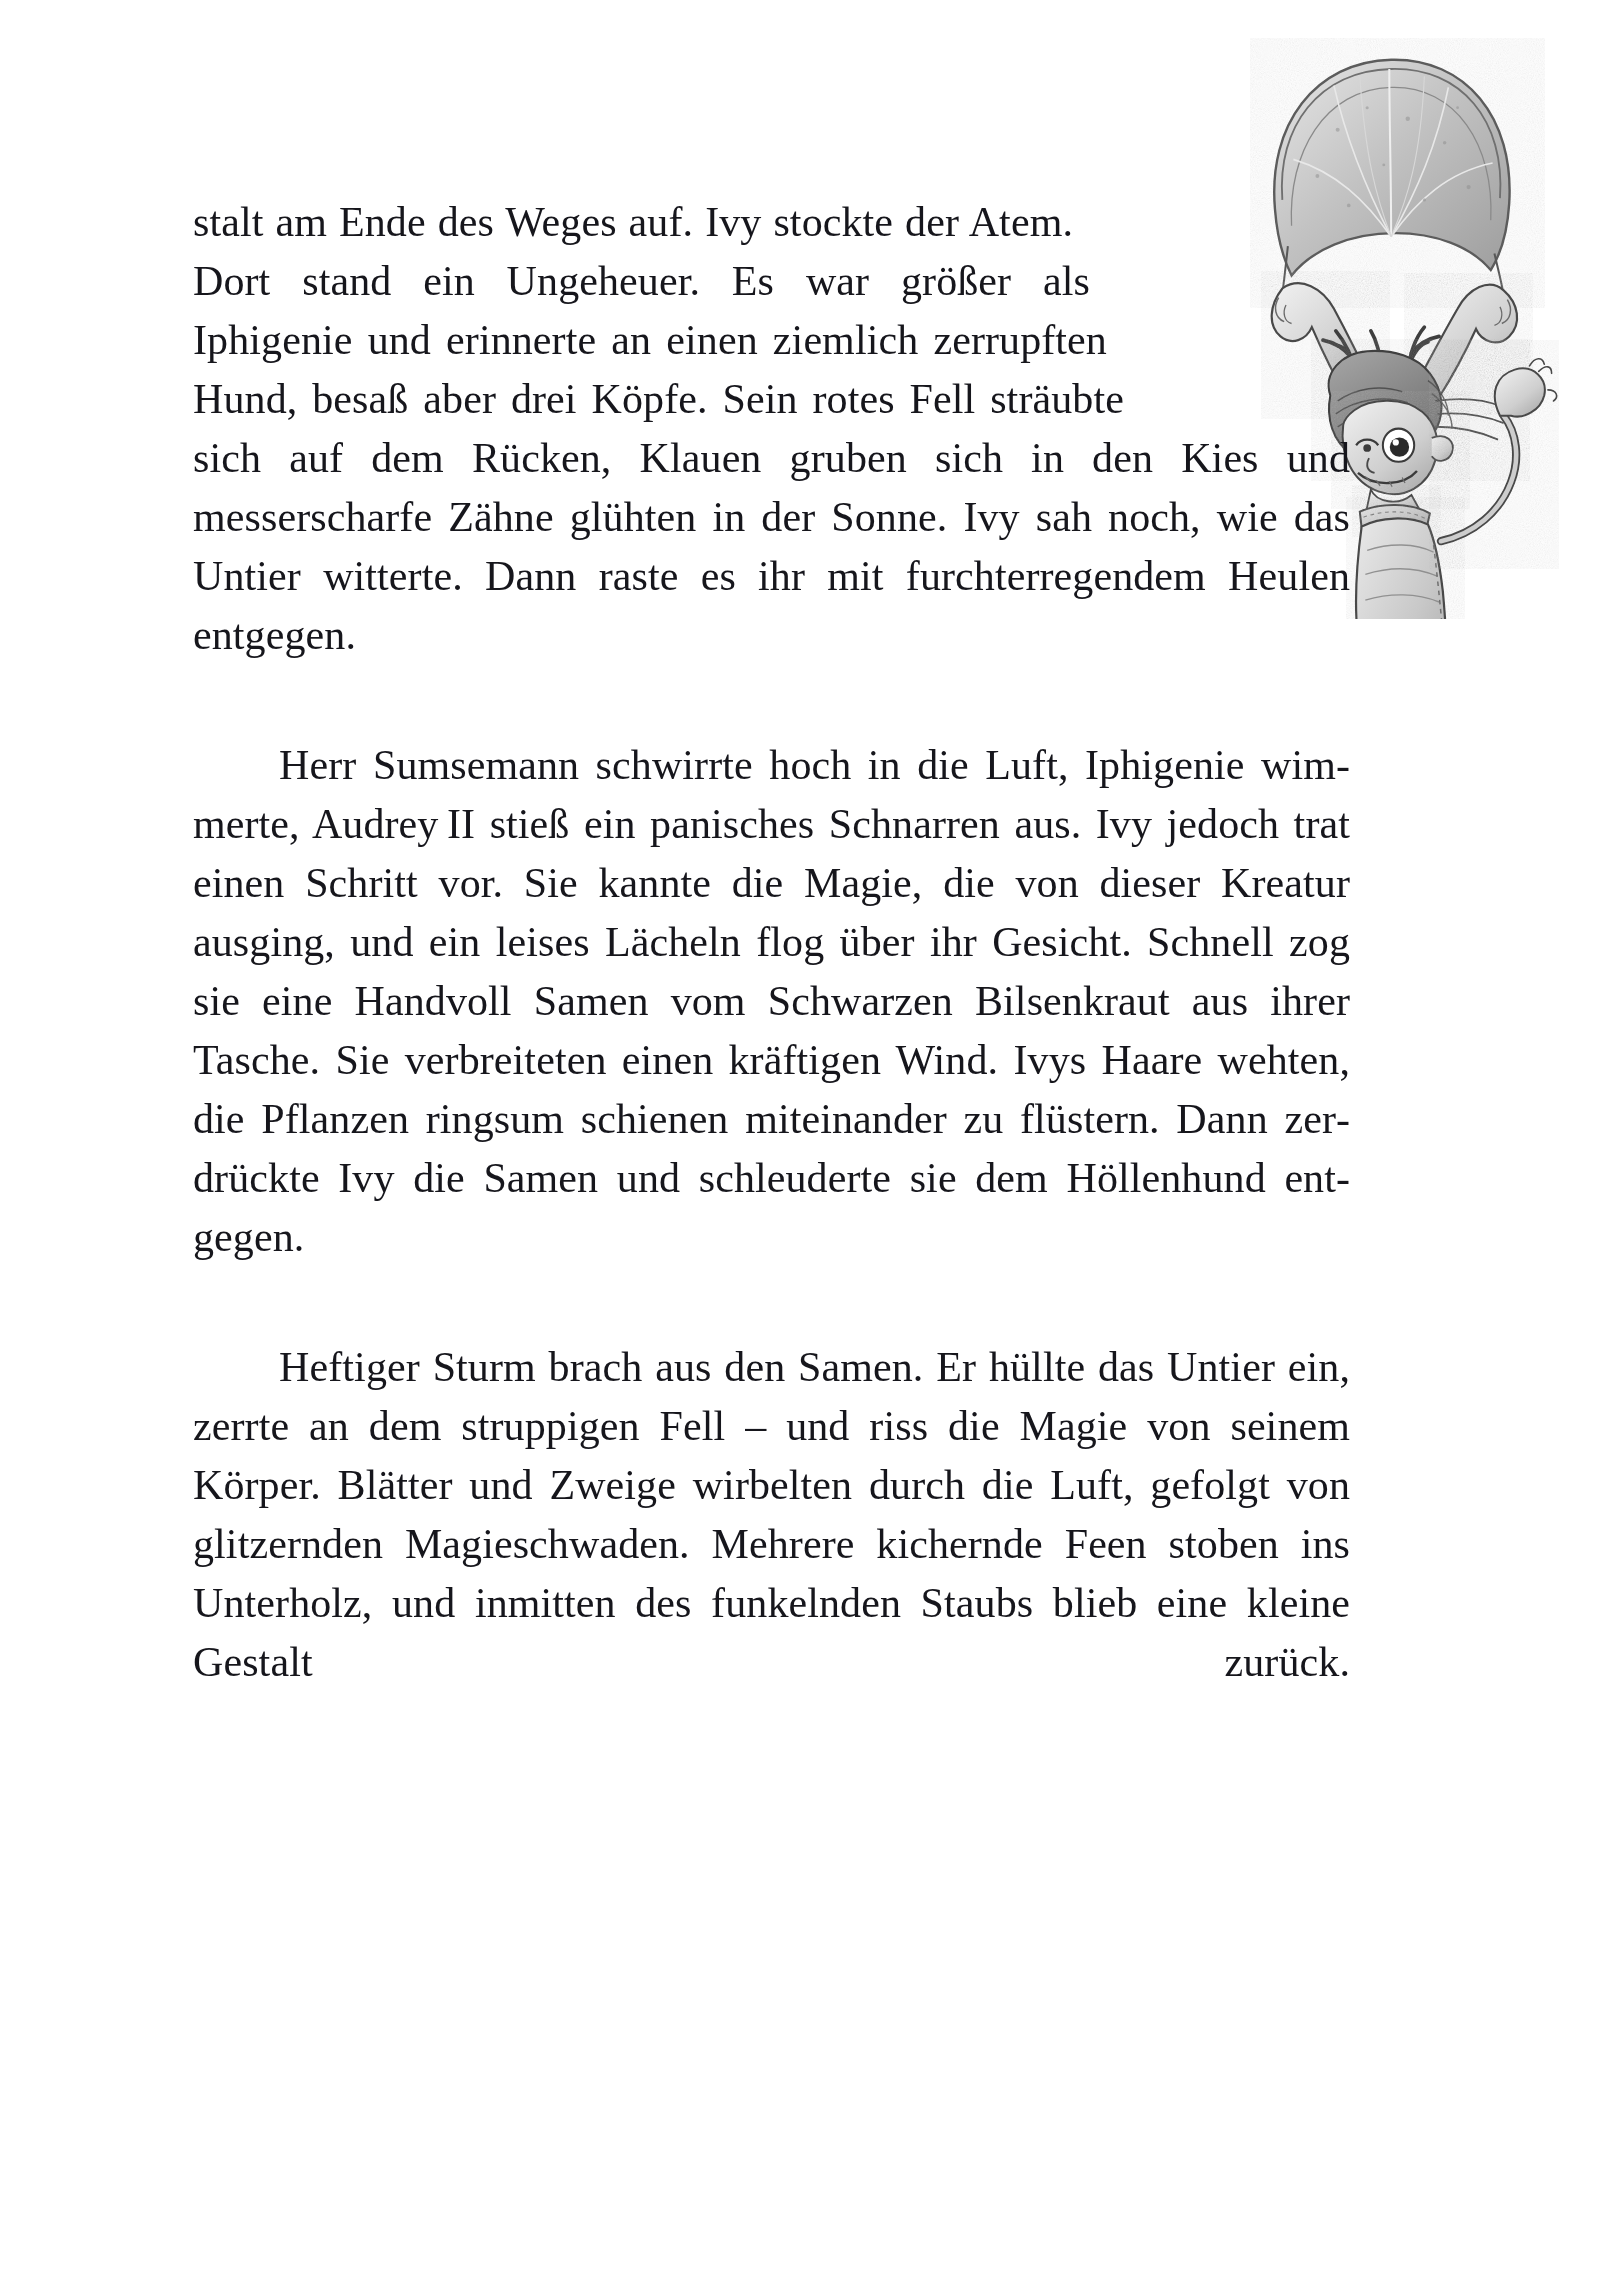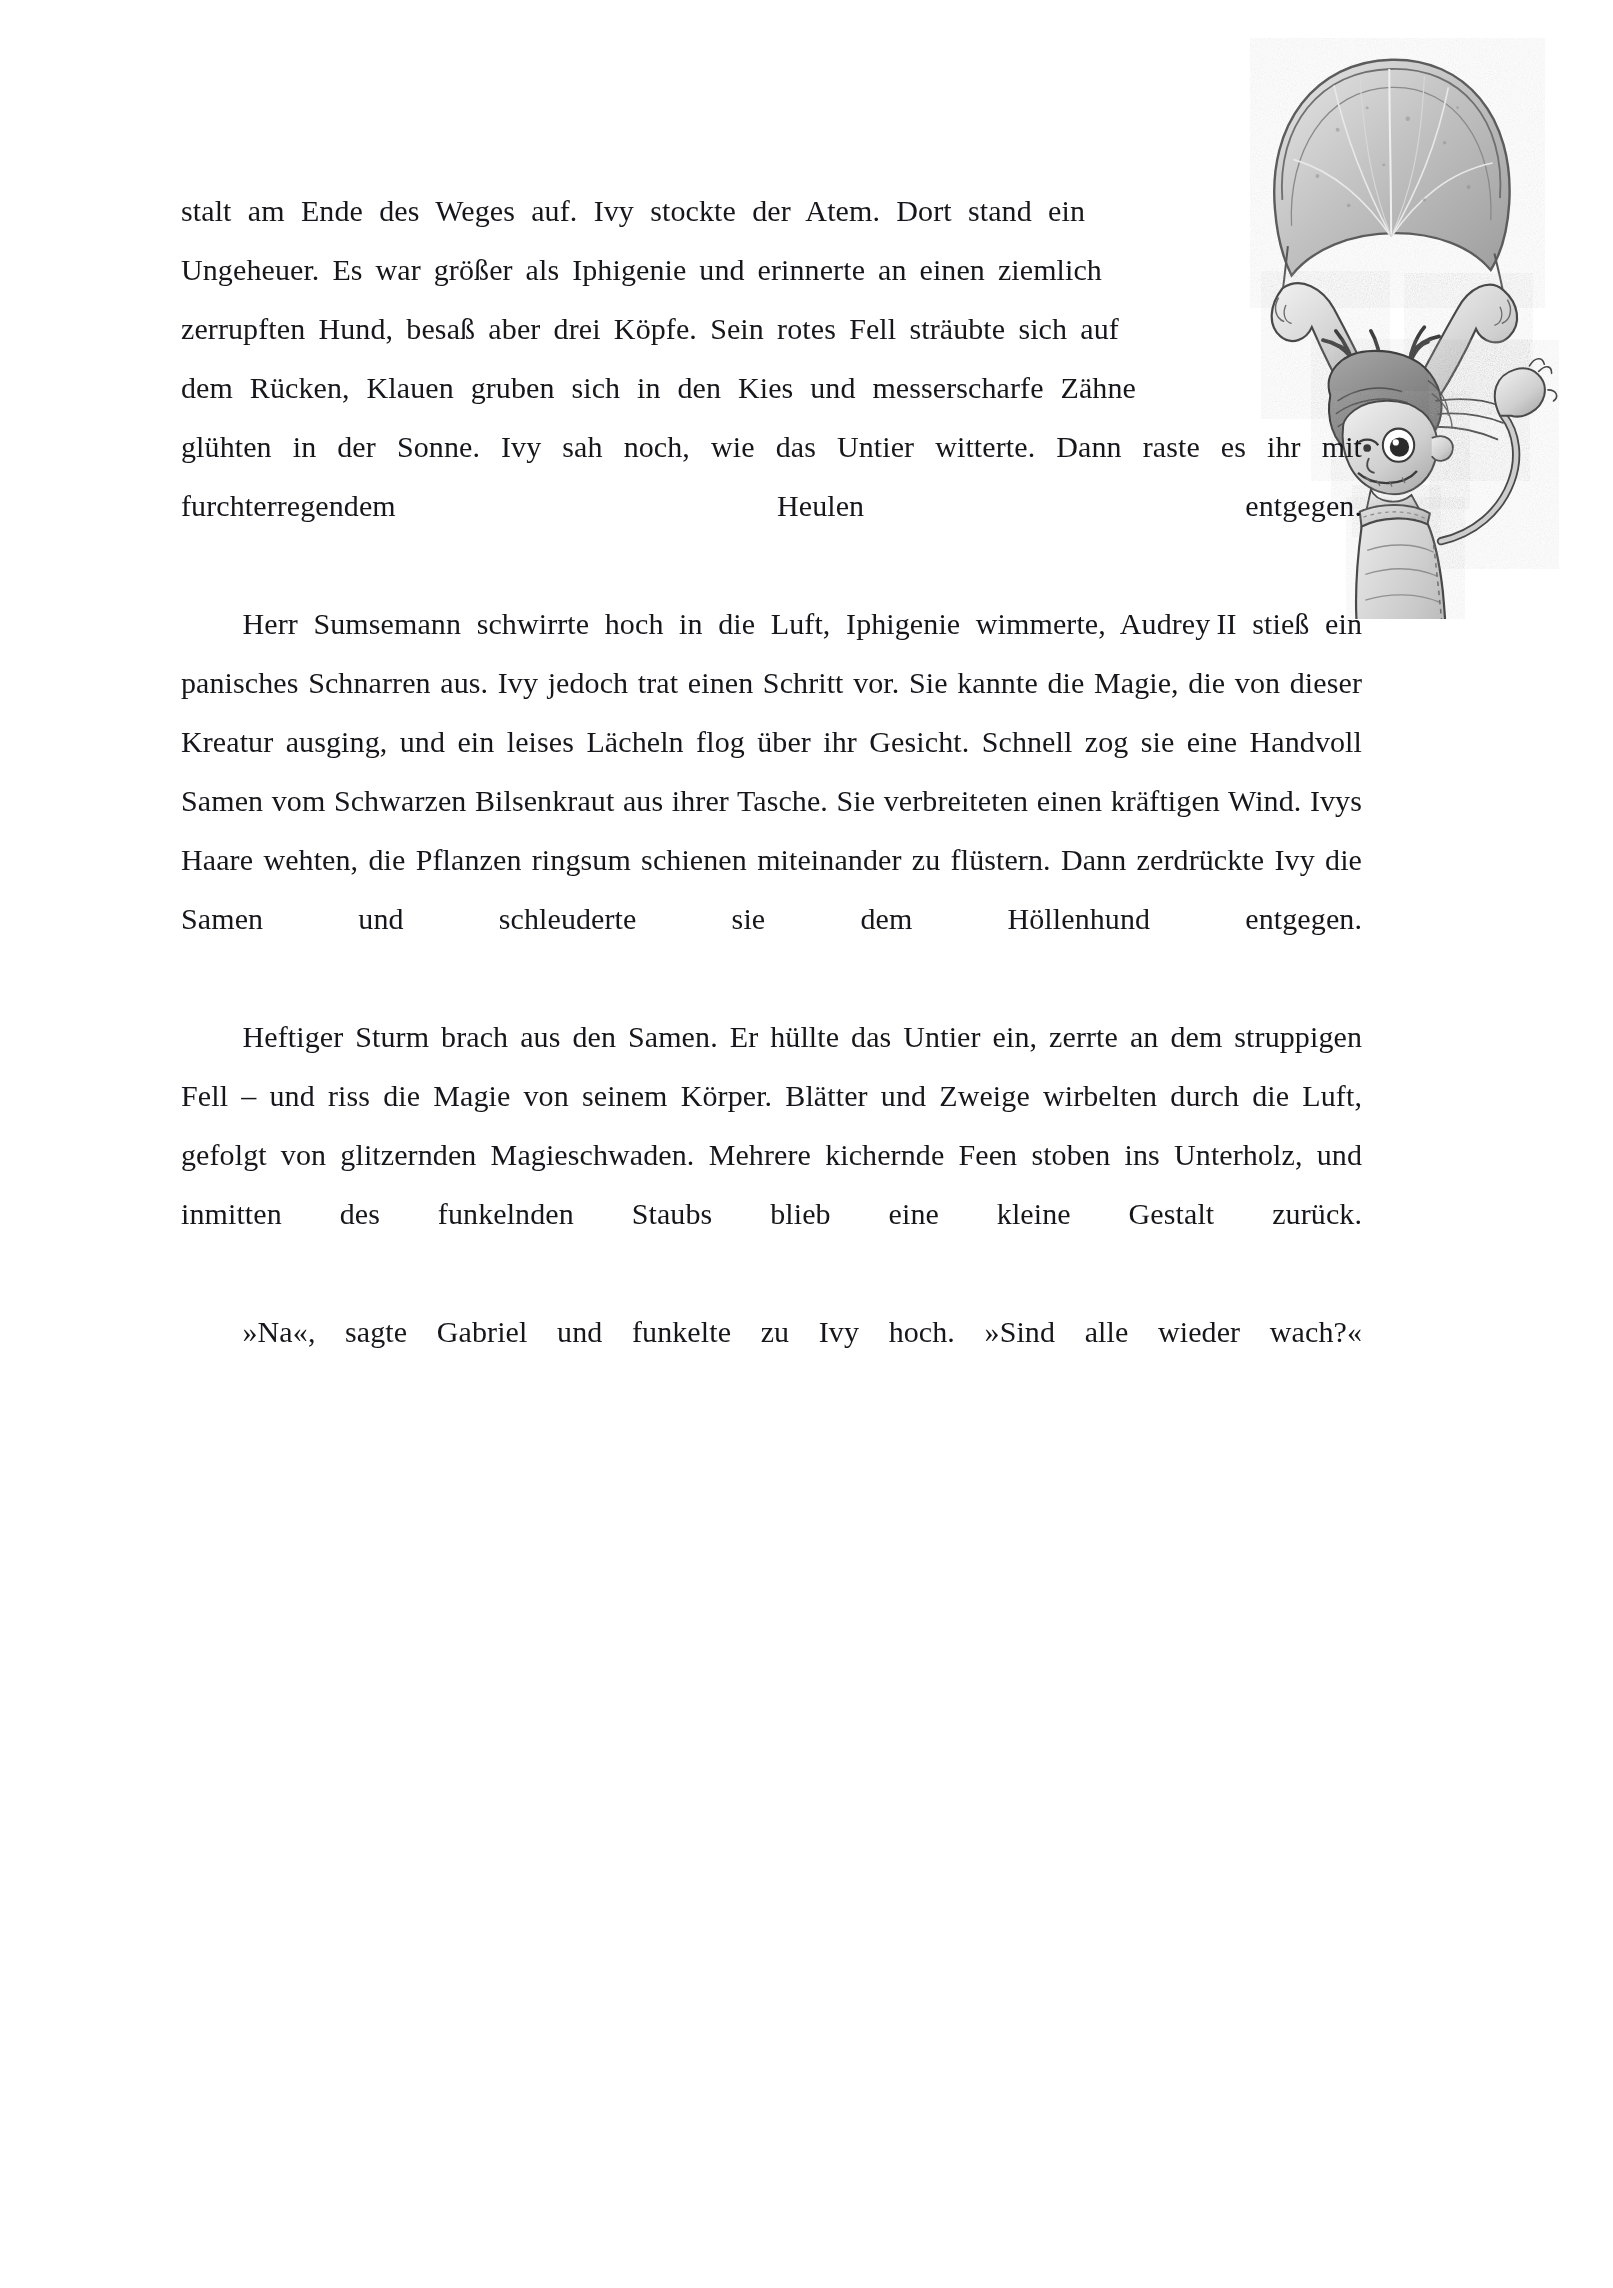--- a/index.html
+++ b/index.html
@@ -41,22 +41,22 @@
 
   
   #text-column {
     position: absolute;
     left: 181px;
     top: 181px;
     width: 1181px;
   }
 
   .para {
-    margin: 0;
-    font-size: 30px;
+    margin: 12px;
+    font-size: 42px;
     line-height: 59px;
     text-align: justify;
     text-justify: inter-word;
     hyphens: manual;
     -webkit-hyphens: manual;
     letter-spacing: 0.1px;
     word-spacing: 0.5px;
   }
   .para.indent {
     text-indent: 2.05em;
@@ -268,19 +268,16 @@
 
     <p class="para indent">
       <span>Herr Sumsemann schwirrte hoch in die Luft, Iphigenie wim­merte, Audrey II stieß ein panisches Schnarren aus. Ivy jedoch trat einen Schritt vor. Sie kannte die Magie, die von dieser Krea­tur ausging, und ein leises Lächeln flog über ihr Gesicht. Schnell zog sie eine Handvoll Samen vom Schwarzen Bilsenkraut aus ihrer Tasche. Sie verbreiteten einen kräftigen Wind. Ivys Haare wehten, die Pflanzen ringsum schienen miteinander zu flüstern. Dann zer­drückte Ivy die Samen und schleuderte sie dem Höllenhund ent­gegen.</span>
     </p>
 
     <p class="para indent">
       <span>Heftiger Sturm brach aus den Samen. Er hüllte das Untier ein, zerrte an dem struppigen Fell – und riss die Magie von seinem Körper. Blätter und Zweige wirbelten durch die Luft, gefolgt von glitzernden Magieschwaden. Mehrere kichernde Feen stoben ins Unterholz, und inmitten des funkelnden Staubs blieb eine kleine Gestalt zurück.</span>
     </p>
 
 
-    <p class="para indent">
-      <span>»Na«, sagte Gabriel und funkelte zu Ivy hoch. »Sind alle wieder wach?«</span>
-    </p>
 
   </div>
 </div>
 
 
 </body></html>

